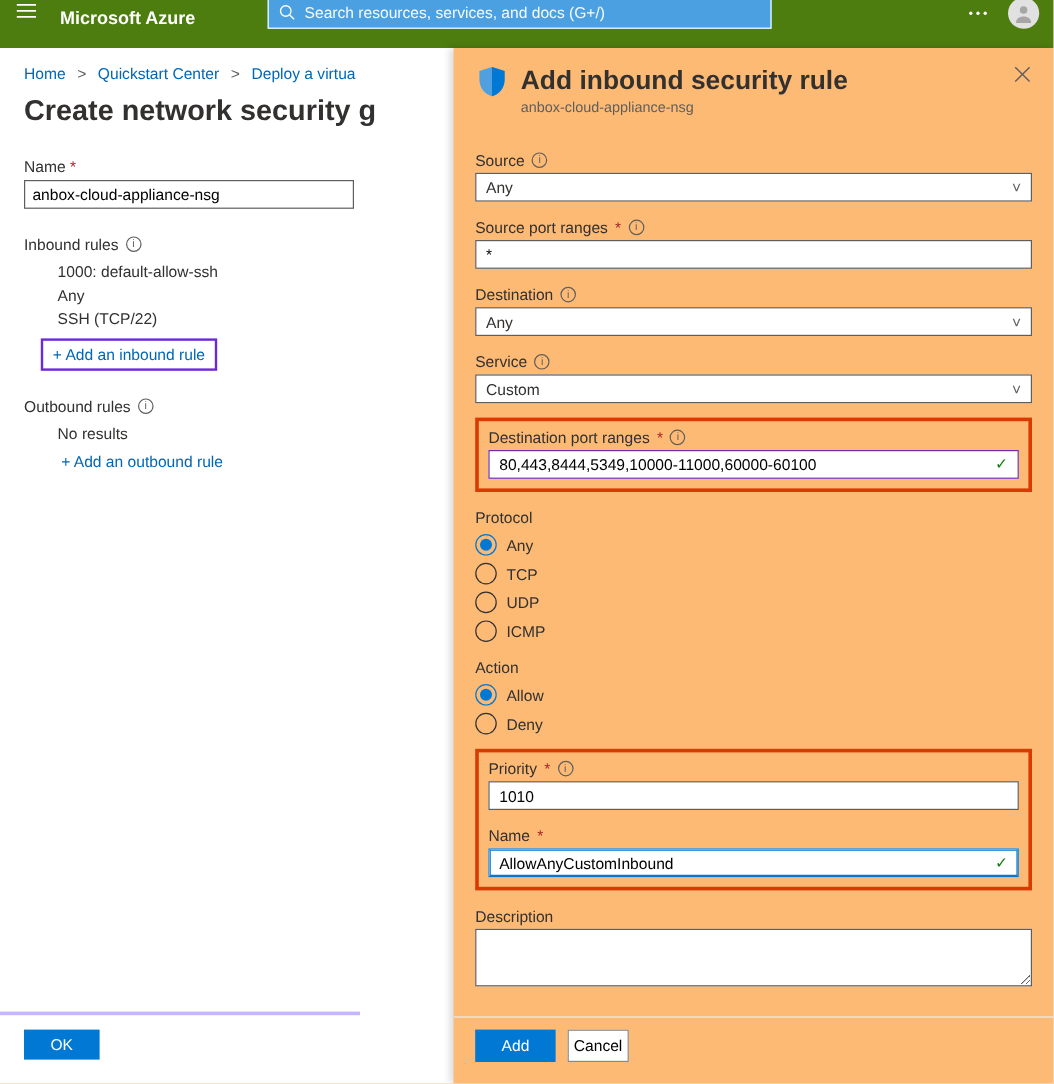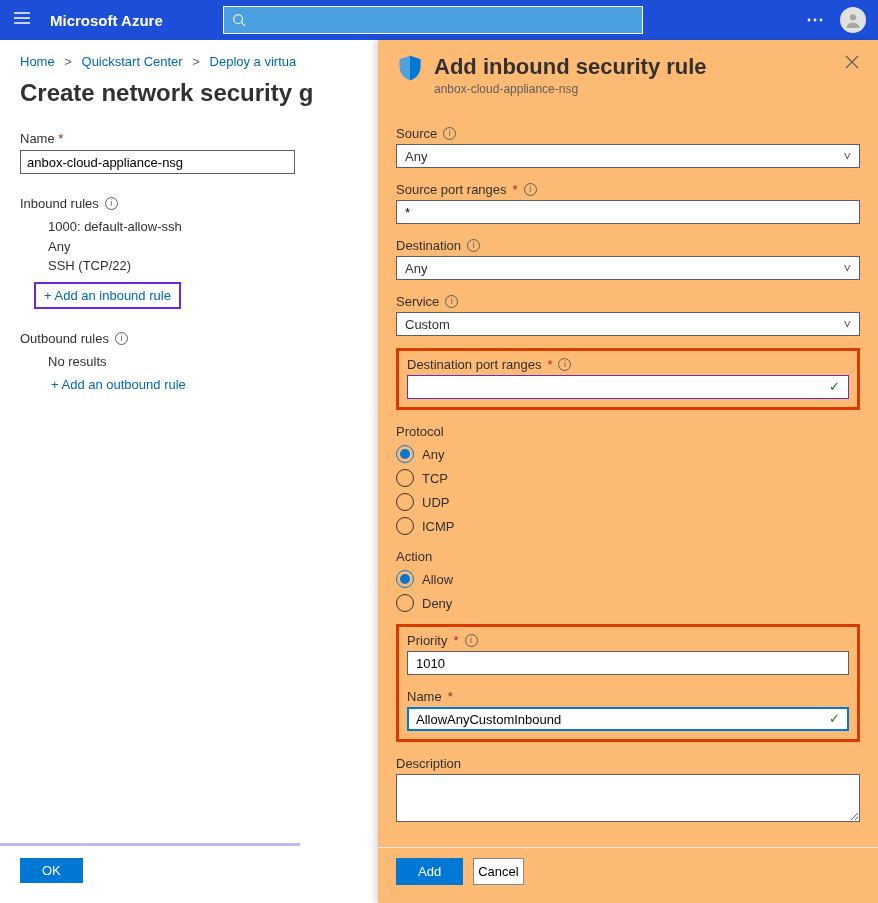--- a/index.html
+++ b/index.html
@@ -1,19 +1,19 @@
 <!DOCTYPE html>
 <html><head>
 <meta charset="utf-8">
 <style>
 * { box-sizing: border-box; margin: 0; padding: 0; font-family: "Segoe UI", Arial, sans-serif; }
 body { width: 878px; height: 903px; overflow: hidden; background: #fff; color: #323130; position: relative; }
 
 
-.topbar { height: 40px; background: #1d4ed8; color: #fff; display: flex; align-items: center; padding: 4px 12px; }
+.topbar { height: 40px; background: #4d7c0f; color: #fff; display: flex; align-items: flex-end; padding: 16px 12px; }
 .hamburger { width: 20px; cursor: pointer; }
 .brand { font-size: 15px; font-weight: 600; margin-left: 18px; }
 .searchbox { margin-left: 60px; flex: 0 0 420px; height: 28px; background: #4ba0e1; border: 1px solid #fff; display: flex; align-items: center; padding: 0 8px; }
 .searchbox span.ph { color: #fff; font-size: 13px; margin-left: 8px; opacity: .95; }
 .top-right { margin-left: auto; display: flex; align-items: center; gap: 16px; }
 .avatar { width: 26px; height: 26px; border-radius: 50%; background: #e1e1e1; display: flex; align-items: center; justify-content: center; }
 
 
 .crumbs { padding: 14px 20px 6px; font-size: 13px; }
 .crumbs a { color: #0067b8; text-decoration: none; }
@@ -80,20 +80,21 @@
     <svg viewBox="0 0 20 20" width="20" height="20">
         <path stroke="#fff" stroke-width="1.5" d="M2 5h16M2 10h16M2 15h16"></path>
       </svg>
   </div>
   <div class="brand">Microsoft Azure</div>
   <div class="searchbox">
     <svg width="14" height="14" viewBox="0 0 16 16">
         <circle cx="7" cy="7" r="5" stroke="#fff" stroke-width="1.3" fill="none"></circle>
         <line x1="11" y1="11" x2="15" y2="15" stroke="#fff" stroke-width="1.3"></line>
       </svg>
+    <span class="ph">Search resources, services, and docs (G+/)</span>
   </div>
   <div class="top-right">
     <svg width="18" height="18" viewBox="0 0 18 18">
         <circle cx="3" cy="9" r="1.4" fill="#fff"></circle>
         <circle cx="9" cy="9" r="1.4" fill="#fff"></circle>
         <circle cx="15" cy="9" r="1.4" fill="#fff"></circle>
       </svg>
     <div class="avatar">
       <svg width="18" height="18" viewBox="0 0 20 20">
           <circle cx="10" cy="7" r="3.5" fill="#a6a6a6"></circle>
@@ -201,20 +202,21 @@
     </div>
 
     <div class="highlight-box">
       <div class="field">
         <div class="field-label">
             <span>Destination port ranges</span> 
             <span class="req">*</span> 
             <i class="info-icon">i</i>
           </div>
         <div class="pinput valid-border">
+          <input value="80,443,8444,5349,10000-11000,60000-60100" style="">
           <span class="valid-check">✓</span>
         </div>
       </div>
     </div>
 
     <div class="field">
       <div class="field-label">
           <span>Protocol</span>
         </div>
       <div class="radio-row">

